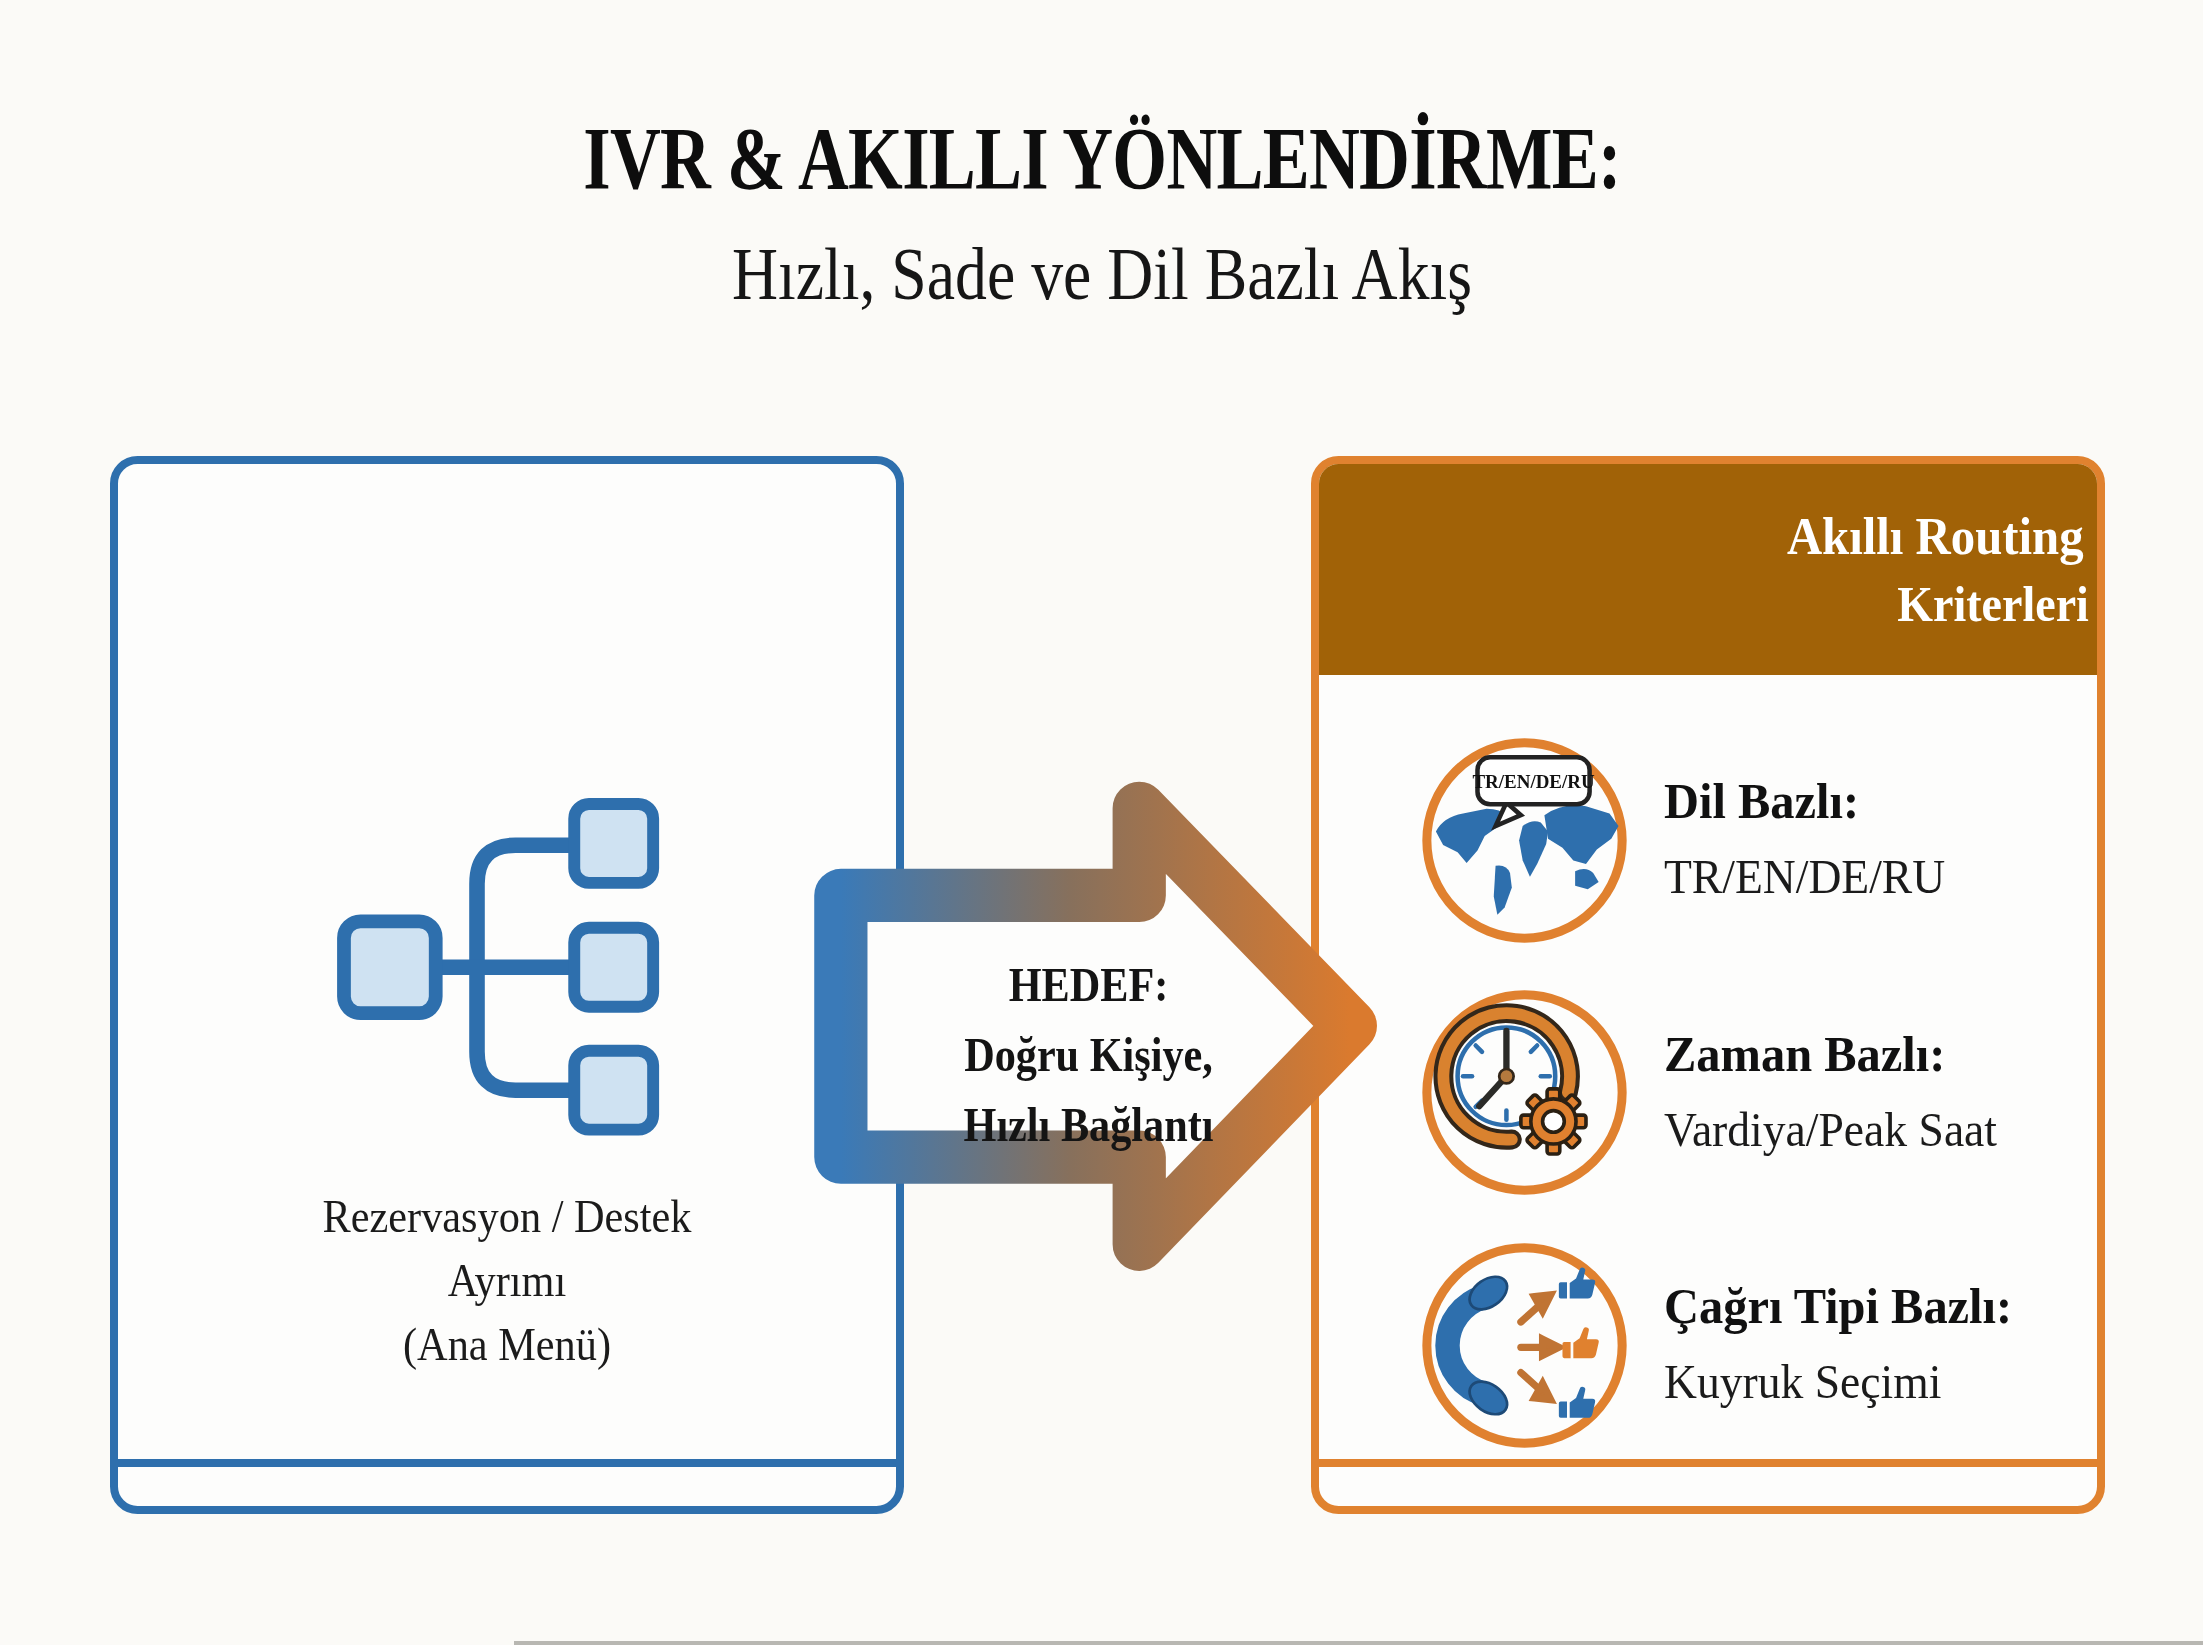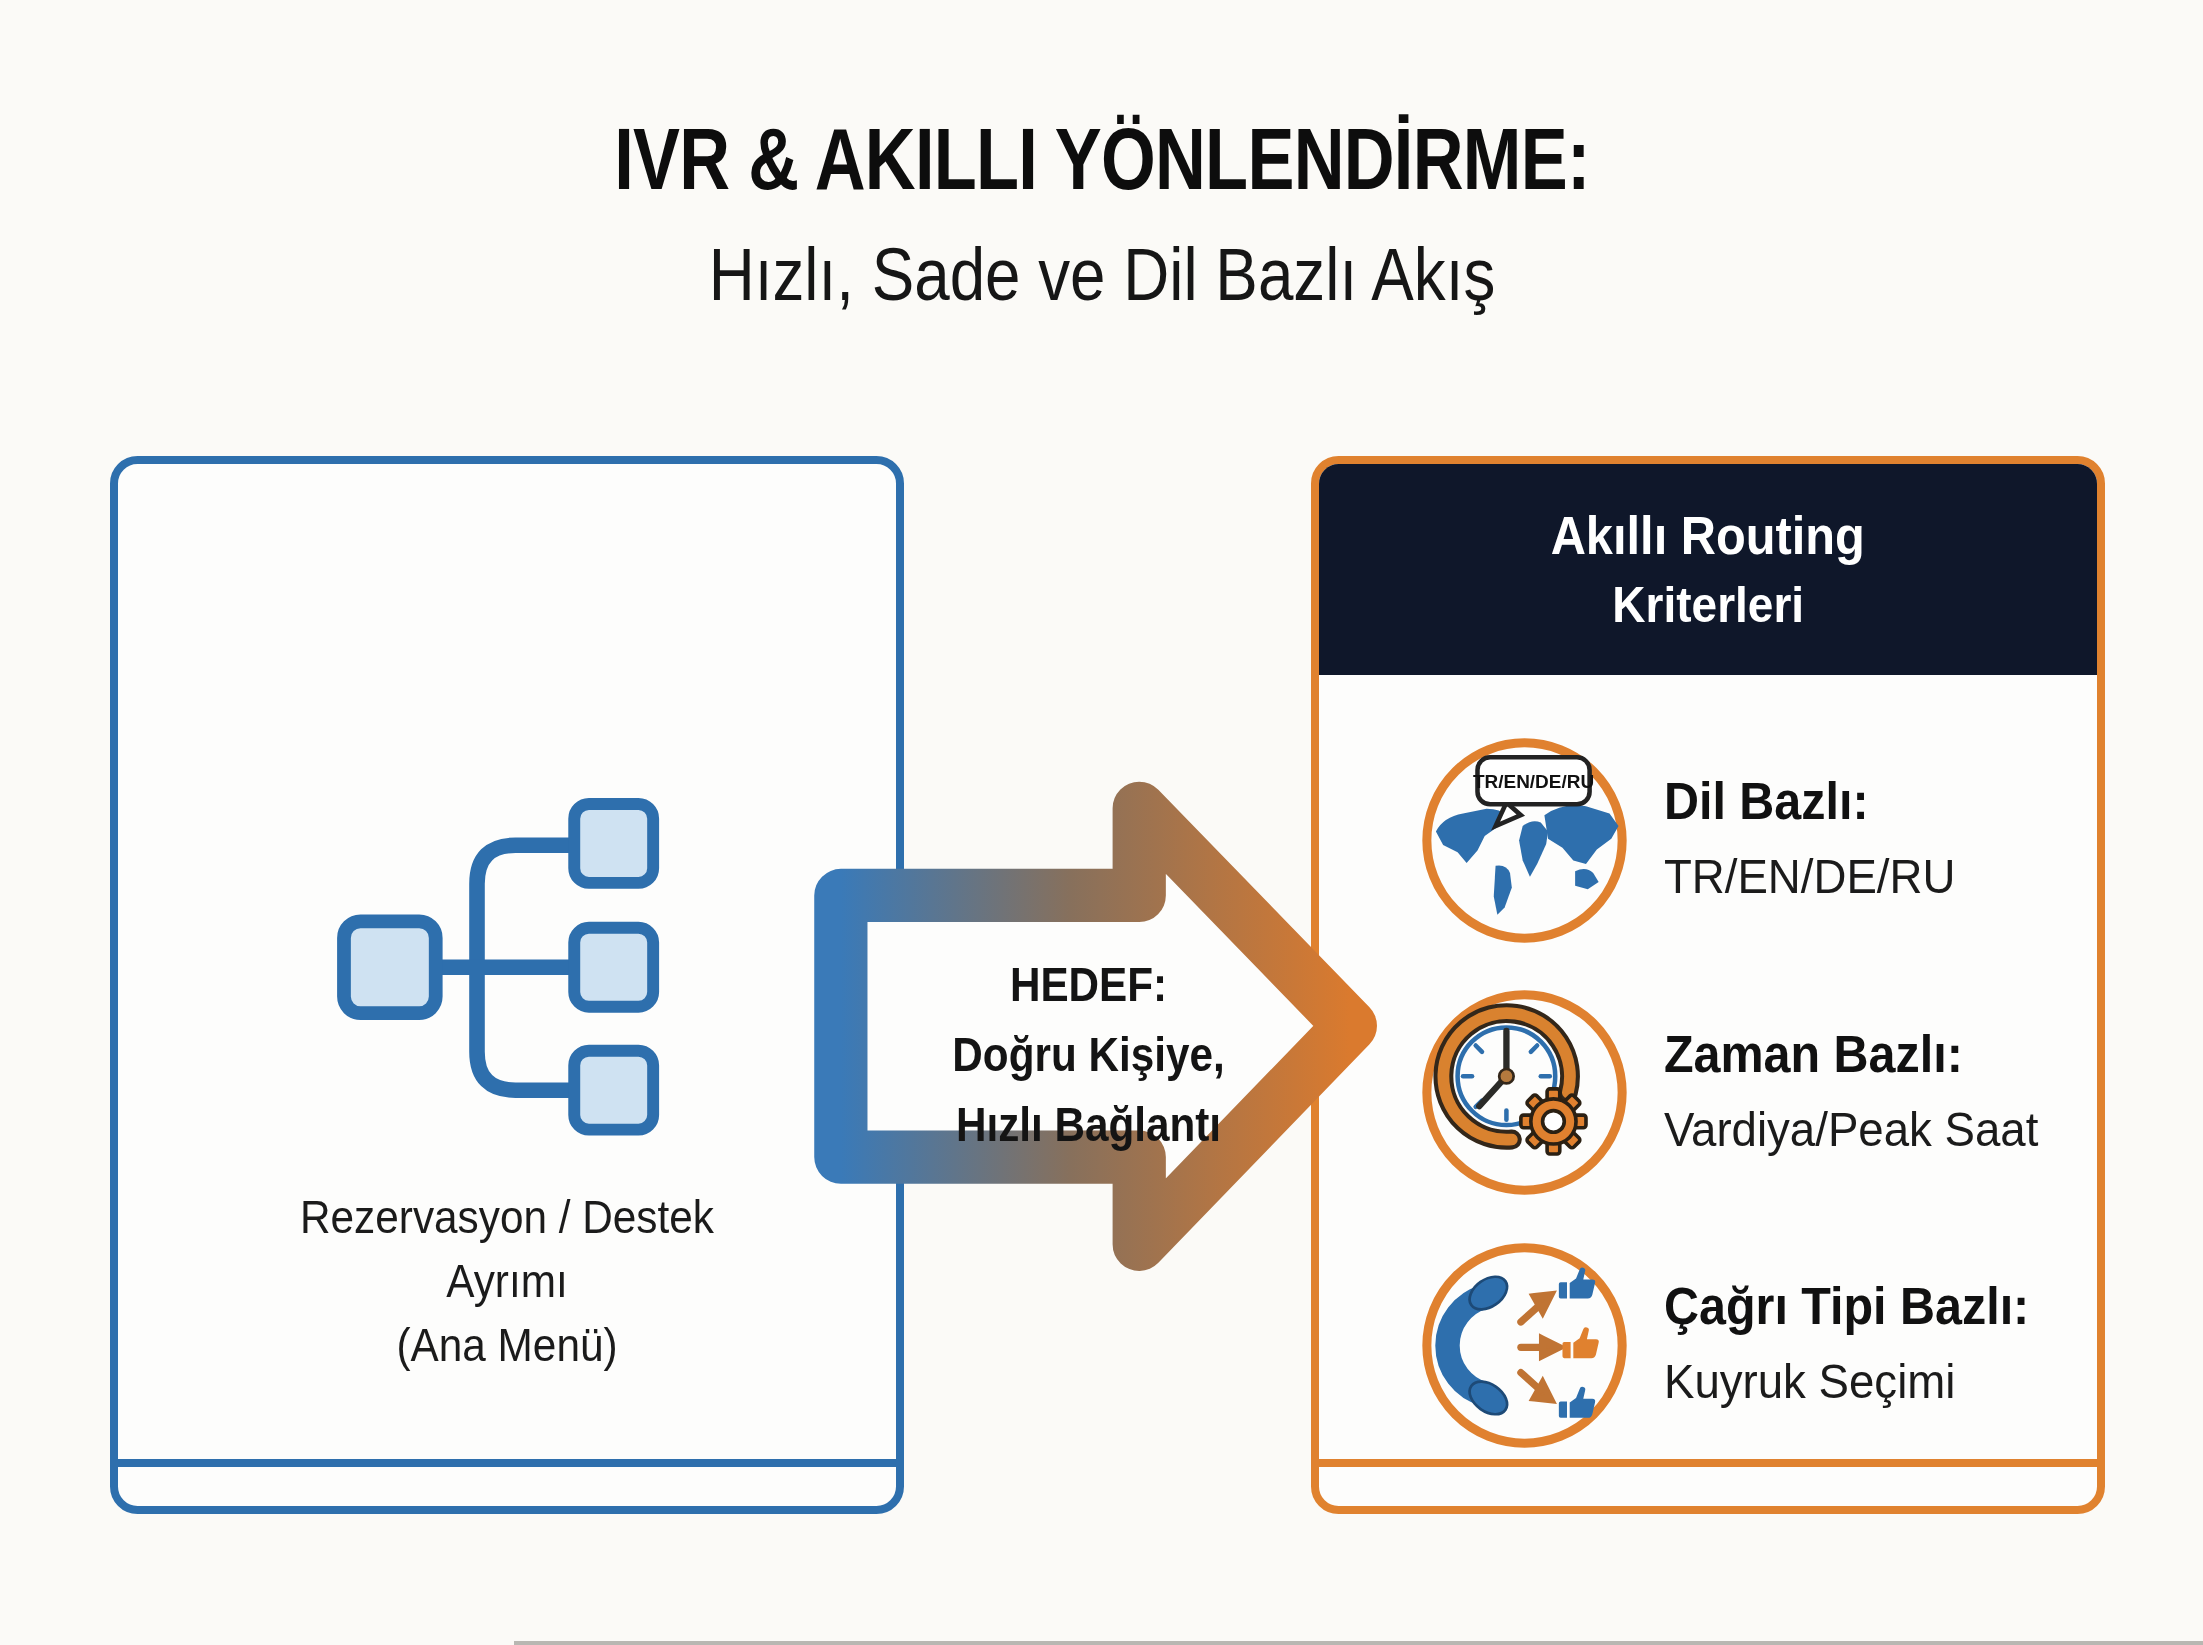--- a/index.html
+++ b/index.html
@@ -1,19 +1,19 @@
 <!DOCTYPE html>
 <html style="font-size:14.7px"><head>
 <meta charset="utf-8">
 <style>
   html,body{margin:0;padding:0;background:#e9e7e3;}
   .canvas{
     position:relative;width:2204px;height:1646px;overflow:hidden;
     background:#fbfaf7;
-    font-family:Liberation Sans, sans-serif;
+    font-family:Liberation Serif, serif;
     color:#141414;
   }
   .abs{position:absolute;}
   
   .main-title{
     left:0;right:0;top:108px;text-align:center;
     font-size:88px;font-weight:700;letter-spacing:-0.9px;color:#0d0d0d;
     transform:scaleX(0.80);
   }
   .main-subtitle{
@@ -27,21 +27,21 @@
     border-radius:27.5px;background:#fdfdfc;overflow:hidden;
   }
   .panel.left{left:110px;border:8.3px solid #2e6fad;}
   .panel.right{left:1311px;border:8.3px solid #e0822f;}
   .panel-header{
     position:absolute;left:0;right:0;top:0;height:211px;
     display:flex;flex-direction:column;align-items:center;justify-content:center;
     gap:9.2px;color:#fff;text-align:center;
   }
   .panel.left  .panel-header{background:#2d6dab;}
-  .panel.right .panel-header{background:#0f172a;}
+  .panel.right .panel-header{background:#a16207;align-items:flex-end;}
   .ph-line1{font-size:53px;font-weight:700;transform:scaleX(0.92);}
   .ph-line2{font-size:50px;font-weight:400;transform:scaleX(0.92);}
   .panel.right .ph-line2{font-weight:700;}
   .panel-divider{
     position:absolute;left:0;right:0;bottom:39px;height:8.3px;
   }
   .panel.left  .panel-divider{background:#2e6fad;}
   .panel.right .panel-divider{background:#e0822f;}
   
   .left-caption{

